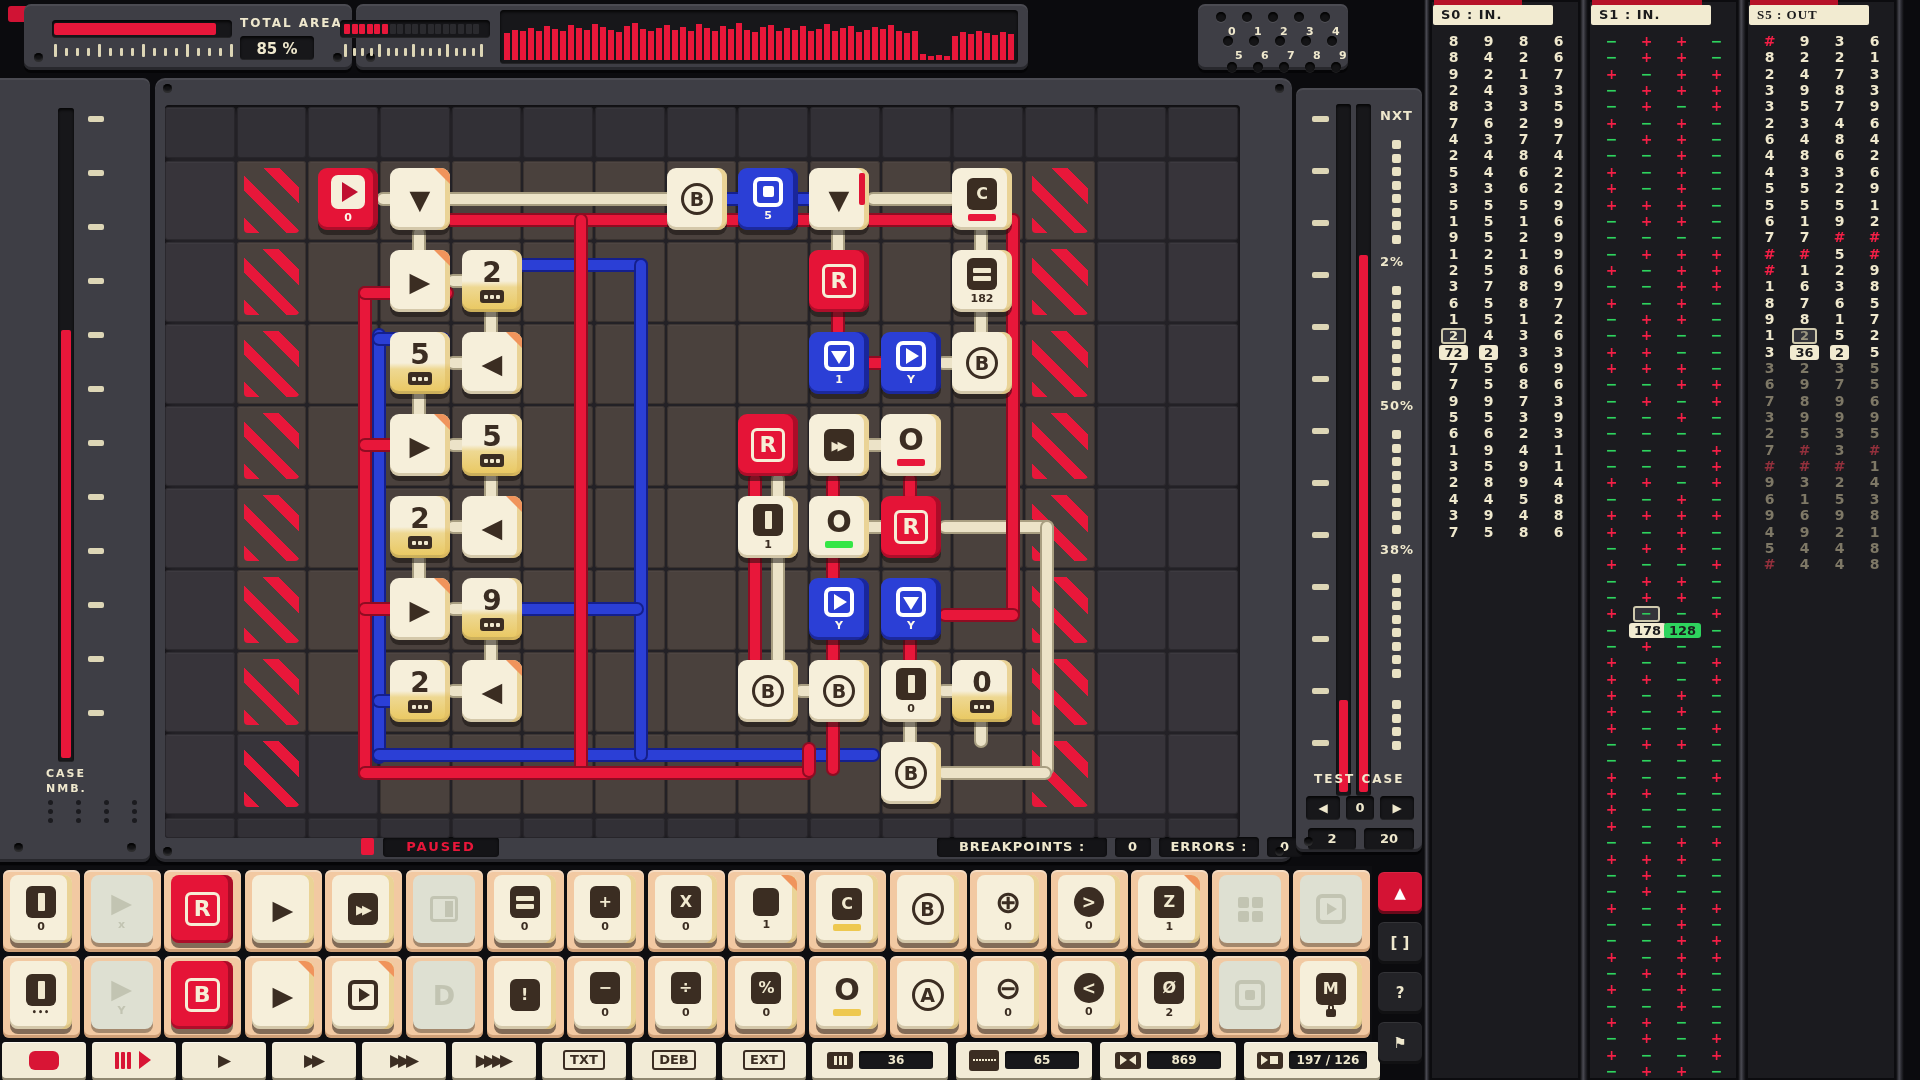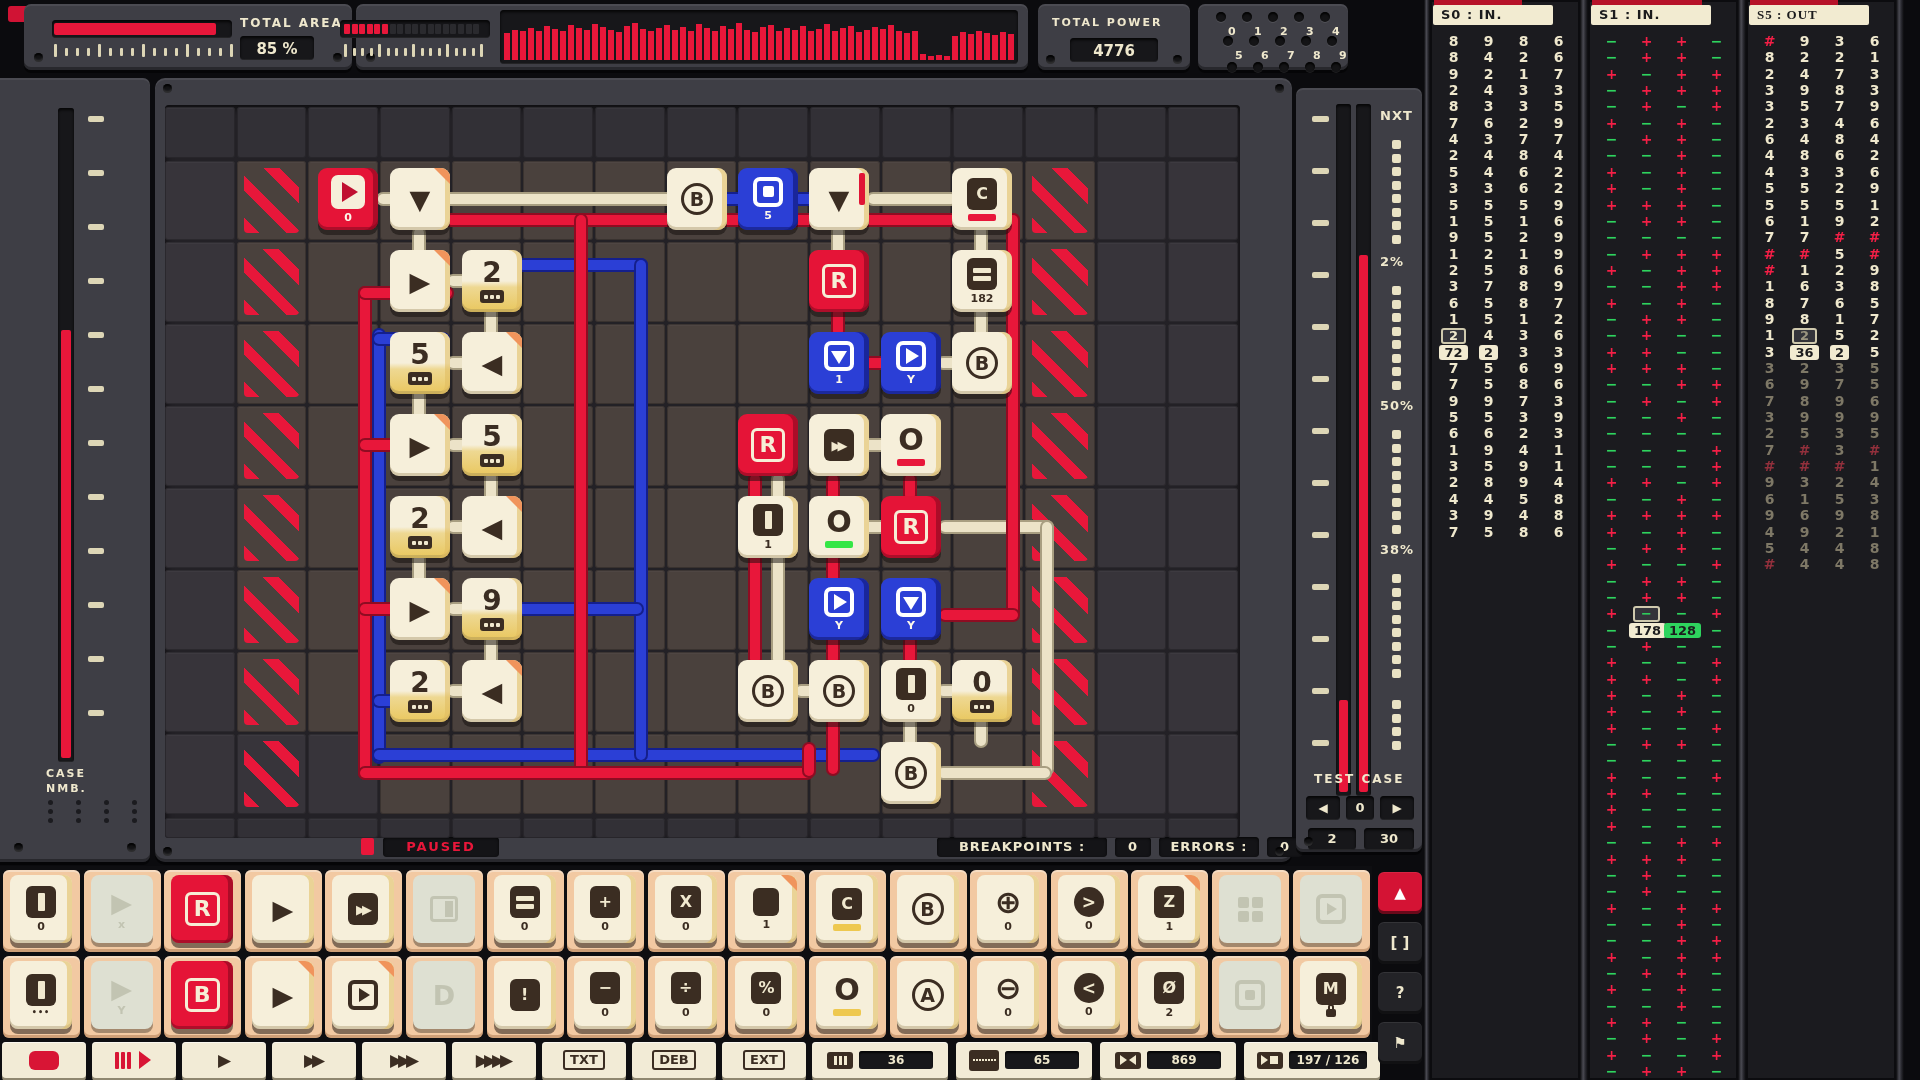--- a/index.html
+++ b/index.html
@@ -209,27 +209,20 @@
       <div class="wavebar" style="left: 596px; top: 32px; width: 6px; height: 24px;"></div>
       <div class="wavebar" style="left: 604px; top: 28px; width: 6px; height: 28px;"></div>
       <div class="wavebar" style="left: 612px; top: 30px; width: 6px; height: 26px;"></div>
       <div class="wavebar" style="left: 620px; top: 27px; width: 6px; height: 29px;"></div>
       <div class="wavebar" style="left: 628px; top: 29px; width: 6px; height: 27px;"></div>
       <div class="wavebar" style="left: 636px; top: 31px; width: 6px; height: 25px;"></div>
       <div class="wavebar" style="left: 644px; top: 28px; width: 6px; height: 28px;"></div>
       <div class="wavebar" style="left: 652px; top: 30px; width: 6px; height: 26px;"></div>
     </div>
 
-  <div class="panel" style="left:1038px;top:4px;width:152px;height:66px;">
-    <div class="lbl" style="left:14px;top:12px;font-size:11px;">TOTAL POWER</div>
-    <div class="inset" style="left:32px;top:34px;width:88px;height:24px;"></div>
-    <div class="val" style="left:32px;top:38px;width:88px;">4776</div>
-    <div class="screw" style="left:8px;bottom:6px;"></div>
-      <div class="screw" style="right:8px;bottom:6px;"></div>
-  </div>
 
   <div class="panel" style="left:1198px;top:4px;width:150px;height:66px;">
     <div id="numpad"></div>
   <div class="npdot" style="left: 18px; top: 8px;"></div>
       <div class="npdig" style="left: 30px; top: 21px;">0</div>
       <div class="npdot" style="left: 44px; top: 8px;"></div>
       <div class="npdig" style="left: 56px; top: 21px;">1</div>
       <div class="npdot" style="left: 70px; top: 8px;"></div>
       <div class="npdig" style="left: 82px; top: 21px;">2</div>
       <div class="npdot" style="left: 96px; top: 8px;"></div>
@@ -727,21 +720,21 @@
     <div class="glab" style="left:84px;top:454px;">38%</div>
     <div id="gdotcol"></div>
     <div class="lbl" style="left:18px;top:684px;font-size:12px;">TEST CASE</div>
     <div class="inset" style="left:10px;top:708px;width:34px;height:24px;color:#efe8cd;font-size:12px;text-align:center;line-height:24px;font-weight:900;cursor:pointer;">◀</div>
     <div class="inset" style="left:50px;top:708px;width:28px;height:24px;"></div>
     <div class="val" style="left:50px;top:712px;width:28px;font-size:13px;">0</div>
     <div class="inset" style="left:84px;top:708px;width:34px;height:24px;color:#efe8cd;font-size:12px;text-align:center;line-height:24px;font-weight:900;cursor:pointer;">▶</div>
     <div class="inset" style="left:12px;top:740px;width:48px;height:22px;"></div>
     <div class="val" style="left:12px;top:743px;width:48px;font-size:13px;">2</div>
     <div class="inset" style="left:68px;top:740px;width:50px;height:22px;"></div>
-    <div class="val" style="left:68px;top:743px;width:50px;font-size:13px;">30</div>
+    <div class="val" style="left:68px;top:743px;width:50px;font-size:13px;">20</div>
     <div class="screw" style="left:8px;bottom:6px;"></div>
   <div class="tick" style="left: 16px; top: 28px; width: 17px; height: 6px; border-radius: 2px;"></div>
       <div class="tick" style="left: 16px; top: 80px; width: 17px; height: 6px; border-radius: 2px;"></div>
       <div class="tick" style="left: 16px; top: 132px; width: 17px; height: 6px; border-radius: 2px;"></div>
       <div class="tick" style="left: 16px; top: 184px; width: 17px; height: 6px; border-radius: 2px;"></div>
       <div class="tick" style="left: 16px; top: 236px; width: 17px; height: 6px; border-radius: 2px;"></div>
       <div class="tick" style="left: 16px; top: 288px; width: 17px; height: 6px; border-radius: 2px;"></div>
       <div class="tick" style="left: 16px; top: 340px; width: 17px; height: 6px; border-radius: 2px;"></div>
       <div class="tick" style="left: 16px; top: 392px; width: 17px; height: 6px; border-radius: 2px;"></div>
       <div class="tick" style="left: 16px; top: 444px; width: 17px; height: 6px; border-radius: 2px;"></div>

